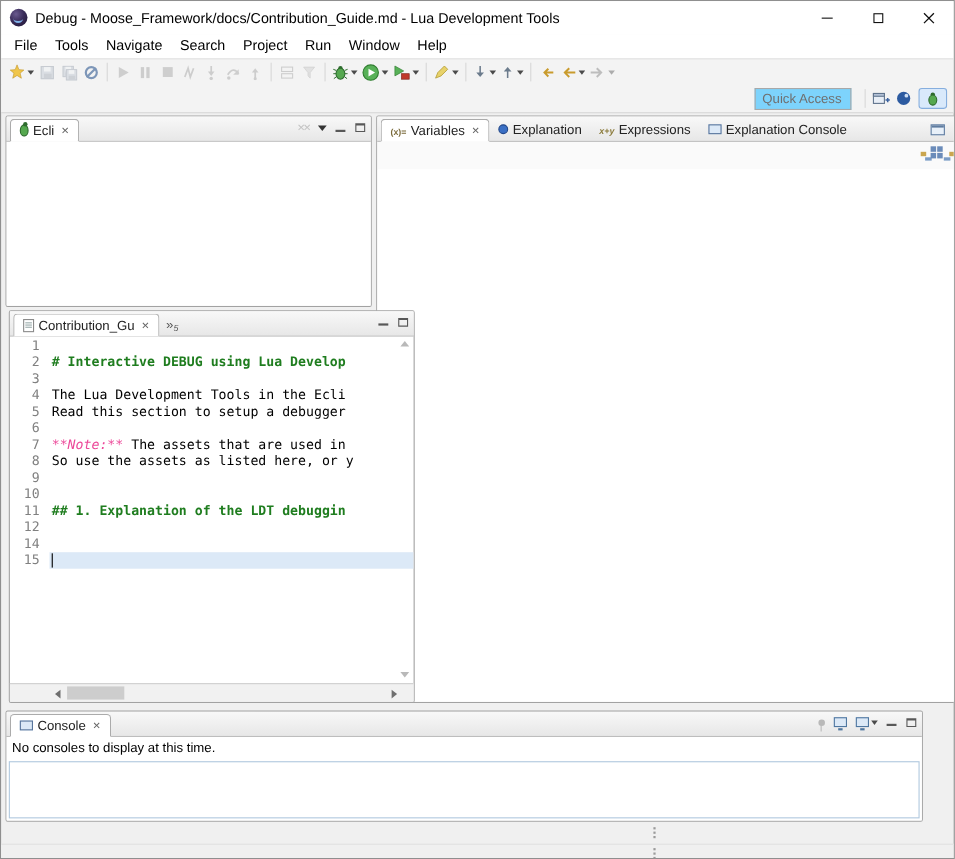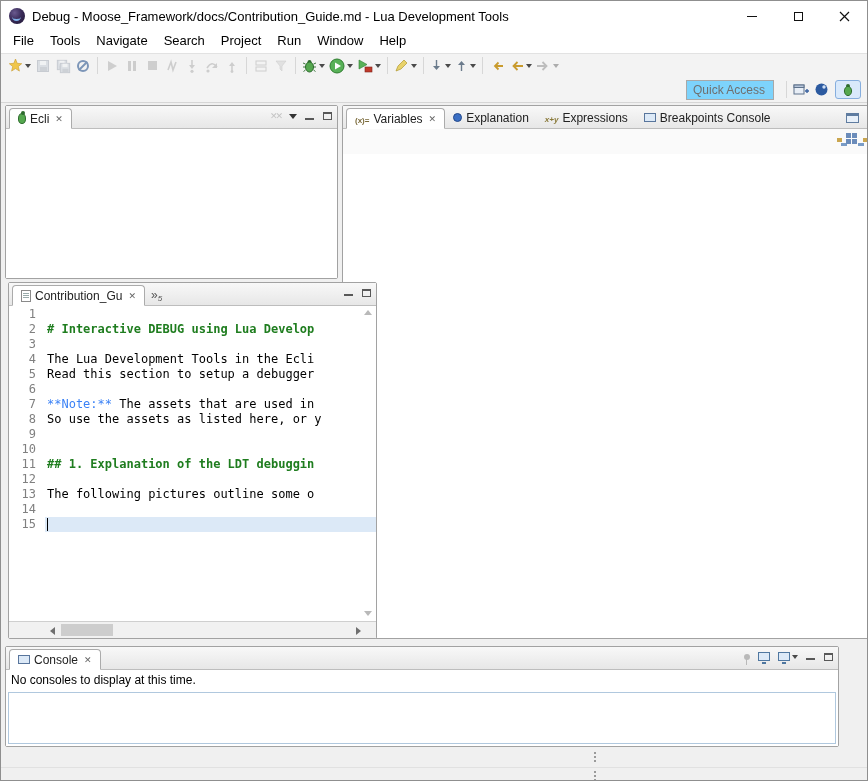--- a/index.html
+++ b/index.html
@@ -90,21 +90,21 @@
 
   
   .editor-body { position:absolute; top:23px; left:0; right:0; bottom:17px; overflow:hidden; padding-top:1px; }
   .eline { display:flex; height:15px; font-family:"DejaVu Sans Mono","Liberation Mono",monospace; font-size:12px; line-height:15px; }
   .lnum { flex:0 0 36px; text-align:right; padding-right:9px; color:#808080; }
   .ltext { flex:1; white-space:pre; overflow:hidden; padding-left:2px; position:relative; }
   .ltext.curline { background:var(--current-line); }
   .caret { position:absolute; left:2px; top:1px; width:1px; height:13px; background:#000; }
   .seg-heading { color:var(--md-heading); font-weight:bold; }
   .seg-plain { color:#000; }
-  .seg-emphasis { color:#3b82f6; }
+  .seg-emphasis { color:#ec4899; font-style:italic; }
   .vscroll-arrow { position:absolute; right:4px; width:0; height:0;
     border-left:4px solid transparent; border-right:4px solid transparent; }
   .vup { top:27px; border-bottom:5px solid #b9b9b9; }
   .vdn { bottom:22px; border-top:5px solid #b9b9b9; }
   .hscroll { position:absolute; left:0; right:0; bottom:0; height:17px; background:#f1f1f1;
     border-top:1px solid #cfcfcf; }
   .hs-inner { position:absolute; left:38px; right:12px; top:0; bottom:0; }
   .hs-arrow { position:absolute; top:5px; width:0; height:0; border-top:4px solid transparent; border-bottom:4px solid transparent; }
   .hs-left { left:3px; border-right:5px solid #6f6f6f; }
   .hs-right { right:3px; border-left:5px solid #6f6f6f; }
@@ -358,21 +358,21 @@
         <div class="ctab">
           <span class="ticn breakpoints-icon"></span>
           <span class="tlabel">Explanation</span>
         </div>
         <div class="ctab">
           <span class="ticn expressions-icon"></span>
           <span class="tlabel">Expressions</span>
         </div>
         <div class="ctab">
           <span class="ticn interactive-console-icon"></span>
-          <span class="tlabel">Breakpoints Console</span>
+          <span class="tlabel">Explanation Console</span>
         </div>
       </div>
     <div class="hbtns">
       <span class="ic-min"></span>
       <span class="ic-max"></span>
     </div>
   </div>
   <div class="view-strip">
     <span class="mini-bars"></span>
     <span class="mini-bars" style="transform:scaleX(-1);"></span>
@@ -439,24 +439,20 @@
         <span class="lnum">10</span>
         <span class="ltext"></span>
       </div>
       <div class="eline">
         <span class="lnum">11</span>
         <span class="ltext"><span class="seg-heading">## 1. Explanation of the LDT debuggin</span></span>
       </div>
       <div class="eline">
         <span class="lnum">12</span>
         <span class="ltext"></span>
-      </div>
-      <div class="eline">
-        <span class="lnum">13</span>
-        <span class="ltext"><span class="seg-plain">The following pictures outline some o</span></span>
       </div>
       <div class="eline">
         <span class="lnum">14</span>
         <span class="ltext"></span>
       </div>
       <div class="eline">
         <span class="lnum">15</span>
         <span class="ltext curline"><span class="caret"></span></span>
       </div>
     </div>

